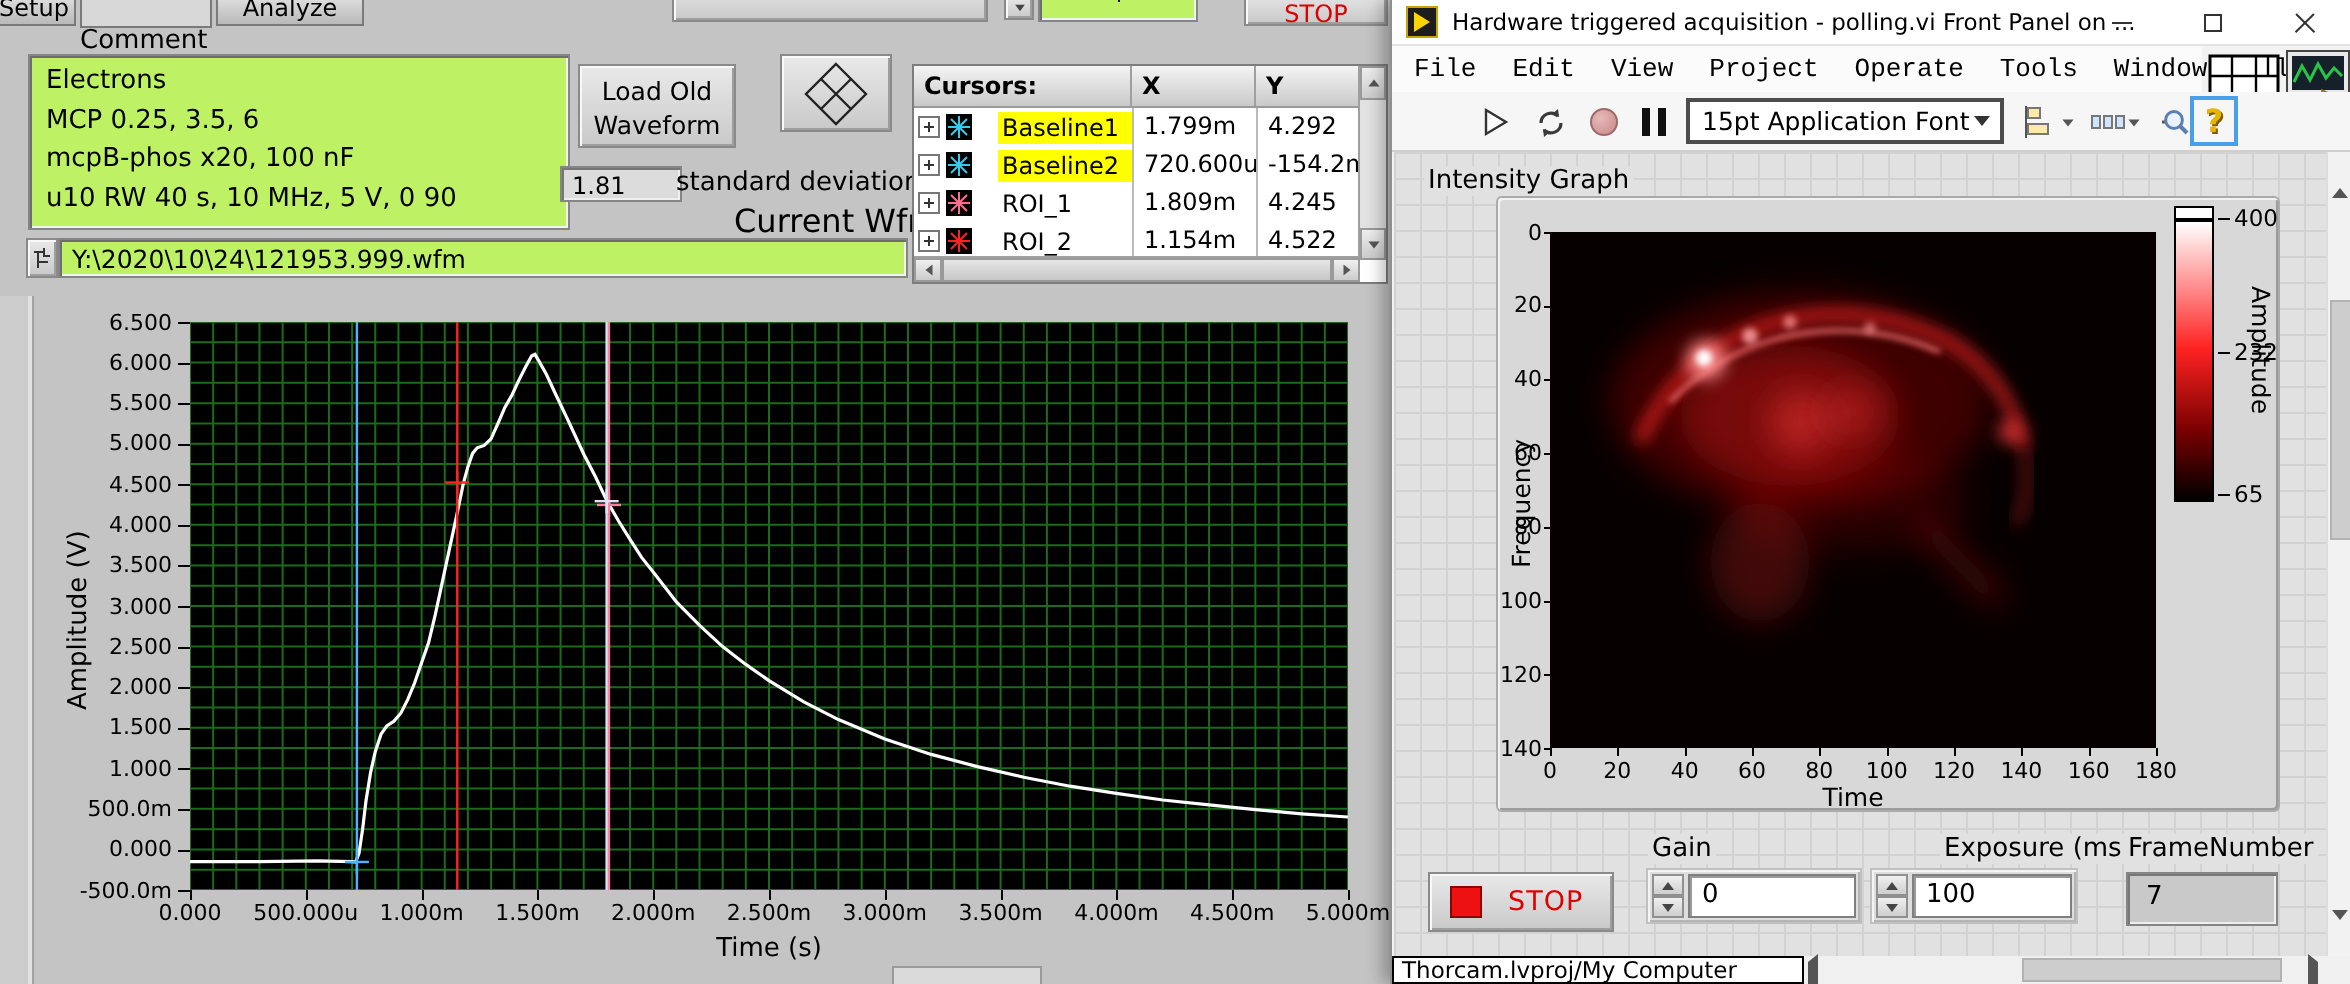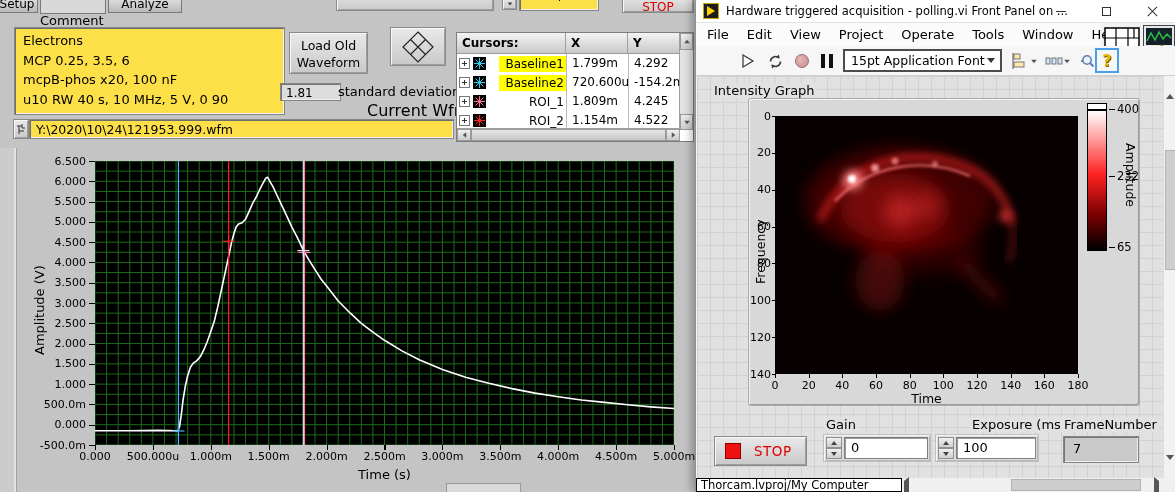--- a/index.html
+++ b/index.html
@@ -4,21 +4,21 @@
 <style>
   html,body{margin:0;padding:0;background:#666;}
   *{box-sizing:border-box;}
   .screen{position:relative;width:1175px;height:492px;overflow:hidden;
     font-family:"DejaVu Sans","Liberation Sans",sans-serif;font-size:12px;color:#000;background:#c4c4c4;}
   .abs{position:absolute;}
 
   
   .raised{background:linear-gradient(#e9e9e9,#c9c9c9);border:1px solid #8a8a8a;
     box-shadow:inset 1px 1px 0 #f8f8f8, inset -1px -1px 0 #9e9e9e;}
-  .sunken{background:#fde047;border:1px solid #858585;
+  .sunken{background:#bef264;border:1px solid #858585;
     box-shadow:inset 1px 1px 0 #6e6e6e, inset -1px -1px 0 #f2f2f2;}
   .sunken-grey{background:#dcdcdc;border:1px solid #858585;
     box-shadow:inset 1px 1px 0 #777, inset -1px -1px 0 #efefef;}
 
   
   #lw{left:0;top:0;width:695px;height:492px;background:#c4c4c4;overflow:hidden;}
   .tab{position:absolute;top:-7px;height:20px;border:1px solid #7a7a7a;
     background:linear-gradient(#ececec,#b9b9b9);text-align:center;font-size:12px;
     display:flex;align-items:flex-end;justify-content:center;padding-bottom:1px;}
   .tab.sel{background:#d8d8d8;height:21px;}
@@ -31,41 +31,41 @@
   .ct-row{display:flex;height:19px;background:#fff;align-items:center;}
   .c-name{width:109px;display:flex;align-items:center;height:100%;}
   .c-x{width:62px;border-left:1px solid #bbb;height:100%;padding:2px 0 0 5px;}
   .c-y{width:51px;border-left:1px solid #bbb;height:100%;padding:2px 0 0 5px;}
   .expander{width:11px;height:11px;margin-left:2px;border:1px solid #777;background:#fff;position:relative;flex:none;}
   .expander:before,.expander:after{content:"";position:absolute;background:#333;}
   .expander:before{left:2px;top:4px;width:5px;height:1px;}
   .expander:after{left:4px;top:2px;width:1px;height:5px;}
   .cursor-icon{width:13px;height:13px;margin-left:3px;flex:none;background:#000;}
   .cursor-icon svg{display:block;}
-  .c-name-text{flex:1;margin-left:13px;padding:1px 2px;font-size:12px;white-space:nowrap;overflow:hidden;text-align:right;}
+  .c-name-text{flex:1;margin-left:13px;padding:1px 2px;font-size:12px;white-space:nowrap;overflow:hidden;}
   .scrollcol{position:absolute;right:0;top:0;width:14px;height:97px;background:#e2e2e2;border-left:1px solid #9f9f9f;}
   .sc-btn{position:absolute;left:0;width:13px;height:17px;background:linear-gradient(#efefef,#cccccc);border:1px solid #9a9a9a;
     display:flex;align-items:center;justify-content:center;font-size:7px;color:#444;}
   .ct-hscroll{position:absolute;left:0;bottom:0;height:13px;width:223px;border-top:1px solid #9f9f9f;background:#e6e6e6;display:flex;}
   .hs-btn{width:14px;height:12px;background:linear-gradient(#efefef,#ccc);border:1px solid #9a9a9a;
     display:flex;align-items:center;justify-content:center;font-size:7px;color:#444;flex:none;}
   .hs-thumb{flex:1;background:linear-gradient(#e6e6e6,#c7c7c7);border:1px solid #9a9a9a;}
 
   .tick-y{position:absolute;width:100%;text-align:right;font-size:11px;height:13px;line-height:13px;}
   .tick-x{position:absolute;width:70px;text-align:center;font-size:11px;height:13px;line-height:13px;top:0;}
   .ydash{background:repeating-linear-gradient(180deg,#000 0 1px,transparent 1px 20.29px);}
   .xdash{background:repeating-linear-gradient(90deg,#000 0 1px,transparent 1px 57.9px);}
 
   
   #rw{left:695px;top:0;width:480px;height:492px;background:#f2f2f2;border-left:1px solid #8f8f8f;
     box-shadow:-4px 0 8px rgba(0,0,0,.28);}
   .titlebar{left:0;top:0;width:480px;height:23px;background:#fff;border-bottom:1px solid #e3e3e3;}
   .wbtn{position:absolute;top:0;width:45px;height:22px;display:flex;align-items:center;justify-content:center;}
   .menubar{left:0;top:23px;width:405px;height:23px;background:#fbfbfb;display:flex;align-items:center;padding-left:2px;}
-  .menu-item{padding:2px 9px;font-size:13px;}
+  .menu-item{padding:2px 9px;font-size:13px;font-family:Liberation Mono, monospace;}
   .toolbar{left:0;top:46px;width:480px;height:30px;background:#f6f6f6;border-bottom:1px solid #cfcfcf;}
   .panel{left:1px;top:76px;width:466px;height:402px;background-color:#e1e1e1;
     background-image:linear-gradient(#d2d2d2 1px,transparent 1px),linear-gradient(90deg,#d2d2d2 1px,transparent 1px);
     background-size:13px 13px;}
   .panel-label{position:absolute;background:#e1e1e1;padding:0 2px;font-size:13px;white-space:nowrap;}
   .widget{position:absolute;left:52px;top:23px;width:390px;height:306px;background:#d8d8d8;
     box-shadow:0 0 0 1px #aaa, inset 1px 1px 0 #f2f2f2, inset -1px -1px 0 #9c9c9c;border-radius:2px;}
   .itick-y{position:absolute;width:22px;text-align:right;font-size:11px;height:13px;line-height:13px;}
   .itick-x{position:absolute;width:30px;text-align:center;font-size:11px;height:13px;line-height:13px;top:0;}
   .spin{width:16px;height:22px;display:flex;flex-direction:column;flex:none;margin-right:2px;}

